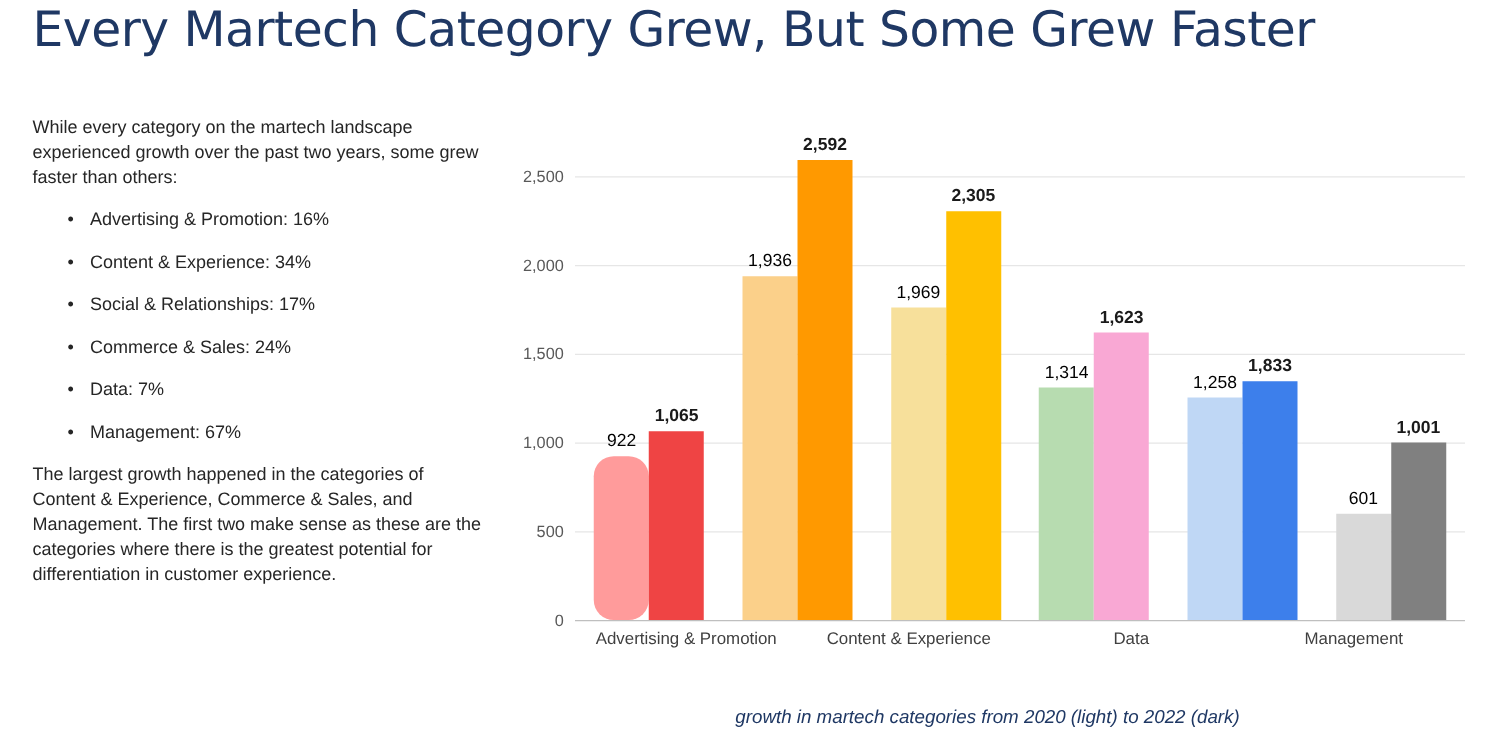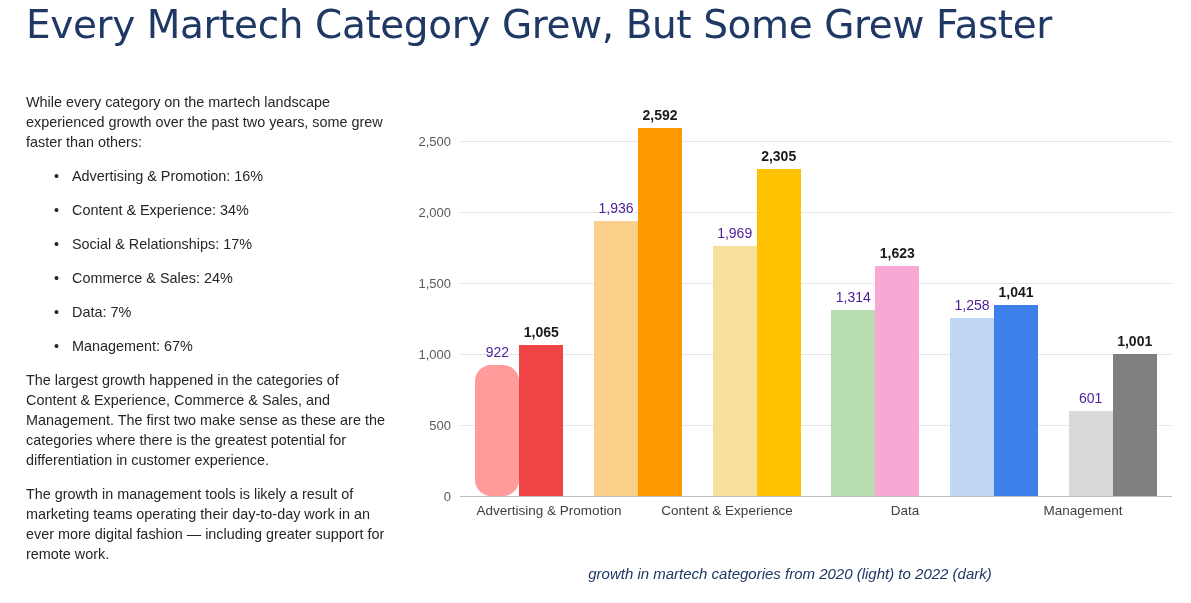--- a/index.html
+++ b/index.html
@@ -119,21 +119,21 @@
     width: 100%;
     position: relative;
   }
   .bar-label {
     position: absolute;
     bottom: 100%;
     left: 50%;
     transform: translateX(-50%);
     margin-bottom: 5px;
     font-size: 14px;
-    color: #4c1d95;
+    color: #000000;
     white-space: nowrap;
   }
   .bar-label.dark-label {
     font-weight: bold;
     color: #1a1a1a;
   }
   #xlabels {
     position: absolute;
     left: 60px;
     right: 8px;
@@ -168,21 +168,20 @@
   <p class="para">While every category on the martech landscape experienced growth over the past two years, some grew faster than others:</p>
   <ul id="bullet-list">
     <li><span class="bullet-dot">•</span><span>Advertising &amp; Promotion: 16%</span></li>
     <li><span class="bullet-dot">•</span><span>Content &amp; Experience: 34%</span></li>
     <li><span class="bullet-dot">•</span><span>Social &amp; Relationships: 17%</span></li>
     <li><span class="bullet-dot">•</span><span>Commerce &amp; Sales: 24%</span></li>
     <li><span class="bullet-dot">•</span><span>Data: 7%</span></li>
     <li><span class="bullet-dot">•</span><span>Management: 67%</span></li>
   </ul>
   <p class="para">The largest growth happened in the categories of Content &amp; Experience, Commerce &amp; Sales, and Management. The first two make sense as these are the categories where there is the greatest potential for differentiation in customer experience.</p>
-  <p class="para">The growth in management tools is likely a result of marketing teams operating their day-to-day work in an ever more digital fashion — including greater support for remote work.</p>
 </div>
 
 <div id="chart-area">
   <div id="plot">
     <div id="gridlines">
         <div class="gridline" style="top: 390px; background: transparent;">
           <span class="ytick">0</span>
         </div>
         <div class="gridline" style="top: 319.091px;">
           <span class="ytick">500</span>
@@ -250,21 +249,21 @@
           </div>
         </div>
         <div class="group">
           <div class="bar-wrap">
             <div class="bar" style="height: 178.407px; background: rgb(191, 215, 245);">
               <div class="bar-label">1,258</div>
             </div>
           </div>
           <div class="bar-wrap">
             <div class="bar" style="height: 190.887px; background: rgb(61, 127, 235);">
-              <div class="bar-label dark-label">1,041</div>
+              <div class="bar-label dark-label">1,833</div>
             </div>
           </div>
         </div>
         <div class="group">
           <div class="bar-wrap">
             <div class="bar" style="height: 85.2327px; background: rgb(217, 217, 217);">
               <div class="bar-label">601</div>
             </div>
           </div>
           <div class="bar-wrap">

